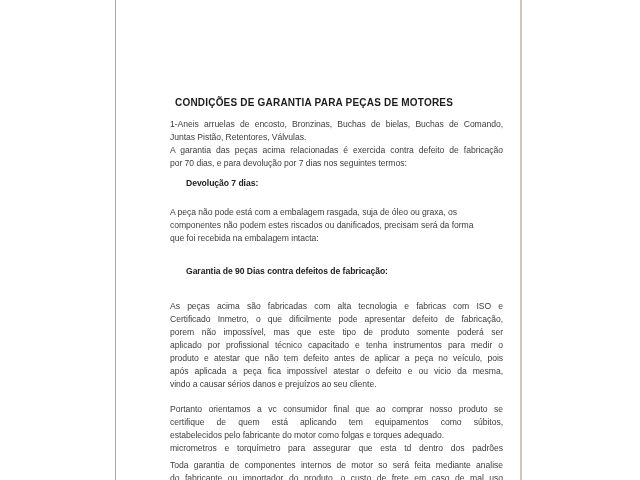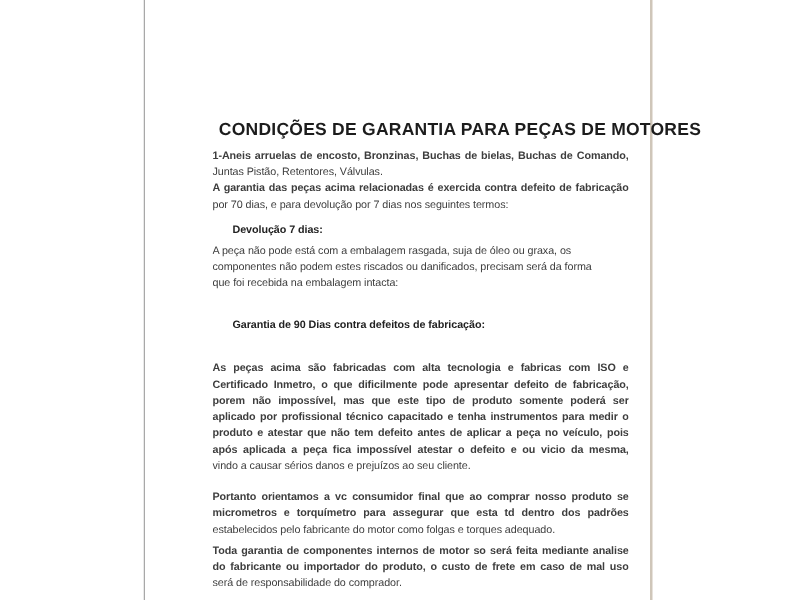--- a/index.html
+++ b/index.html
@@ -33,21 +33,21 @@
   .doc-content {
     position: absolute;
     left: 170px;
     top: 96px;
     width: 333px;
     font-size: 8.6px;
     color: #3d3d3d;
     letter-spacing: -0.05px;
   }
   .doc-title {
-    font-size: 14px;
+    font-size: 10px;
     font-weight: bold;
     color: #1c1c1c;
     line-height: 14px;
     height: 14px;
     padding-left: 5px;
     white-space: nowrap;
     letter-spacing: 0.2px;
   }
   .doc-heading {
     font-weight: bold;
@@ -62,28 +62,27 @@
     height: 13px;
     line-height: 13px;
     overflow: hidden;
     white-space: nowrap;
     text-align: left;
   }
   .doc-line.stretch {
     white-space: normal;
     text-align: justify;
     text-align-last: justify;
-    font-weight: bold;
     -moz-text-align-last: justify;
   }
   
   [data-name="parts-list"]          { margin-top: 8px; }
   [data-name="warranty-intro"]      { }
   [data-name="heading-devolucao"]   { margin-top: 7px; }
-  [data-name="devolucao-terms"]     { margin-top: 4px; }
+  [data-name="devolucao-terms"]     { margin-top: 16px; }
   [data-name="heading-garantia-90"] { margin-top: 20px; }
   [data-name="garantia-detail"]     { margin-top: 22px; }
   [data-name="orientacao-consumidor"] { margin-top: 12px; }
   [data-name="garantia-interna"]    { margin-top: 4px; }
 </style>
 </head>
 <body data-name="page-background">
 
 <div class="page-left-edge" data-name="page-left-edge"></div>
 <div class="page-right-edge" data-name="page-right-edge"></div>
@@ -110,22 +109,23 @@
         <div class="doc-line stretch" data-name="text-line">As peças acima são fabricadas com alta tecnologia e fabricas com ISO e</div>
         <div class="doc-line stretch" data-name="text-line">Certificado Inmetro, o que dificilmente pode apresentar defeito de fabricação,</div>
         <div class="doc-line stretch" data-name="text-line">porem não impossível, mas que este tipo de produto somente poderá ser</div>
         <div class="doc-line stretch" data-name="text-line">aplicado por profissional técnico capacitado e tenha instrumentos para medir o</div>
         <div class="doc-line stretch" data-name="text-line">produto e atestar que não tem defeito antes de aplicar a peça no veículo, pois</div>
         <div class="doc-line stretch" data-name="text-line">após aplicada a peça fica impossível atestar o defeito e ou vicio da mesma,</div>
         <div class="doc-line" data-name="text-line">vindo a causar sérios danos e prejuízos ao seu cliente.</div>
       </div>
       <div data-name="orientacao-consumidor" class="doc-para">
         <div class="doc-line stretch" data-name="text-line">Portanto orientamos a vc consumidor final que ao comprar nosso produto se</div>
+        <div class="doc-line stretch" data-name="text-line">certifique de quem está aplicando tem equipamentos como súbitos,</div>
+        <div class="doc-line" data-name="text-line">estabelecidos pelo fabricante do motor como folgas e torques adequado.</div>
         <div class="doc-line stretch" data-name="text-line">micrometros e torquímetro para assegurar que esta td dentro dos padrões</div>
-        <div class="doc-line" data-name="text-line">estabelecidos pelo fabricante do motor como folgas e torques adequado.</div>
       </div>
       <div data-name="garantia-interna" class="doc-para">
         <div class="doc-line stretch" data-name="text-line">Toda garantia de componentes internos de motor so será feita mediante analise</div>
         <div class="doc-line stretch" data-name="text-line">do fabricante ou importador do produto, o custo de frete em caso de mal uso</div>
         <div class="doc-line" data-name="text-line">será de responsabilidade do comprador.</div>
       </div>
     </div>
 </div>
 
 </body></html>

